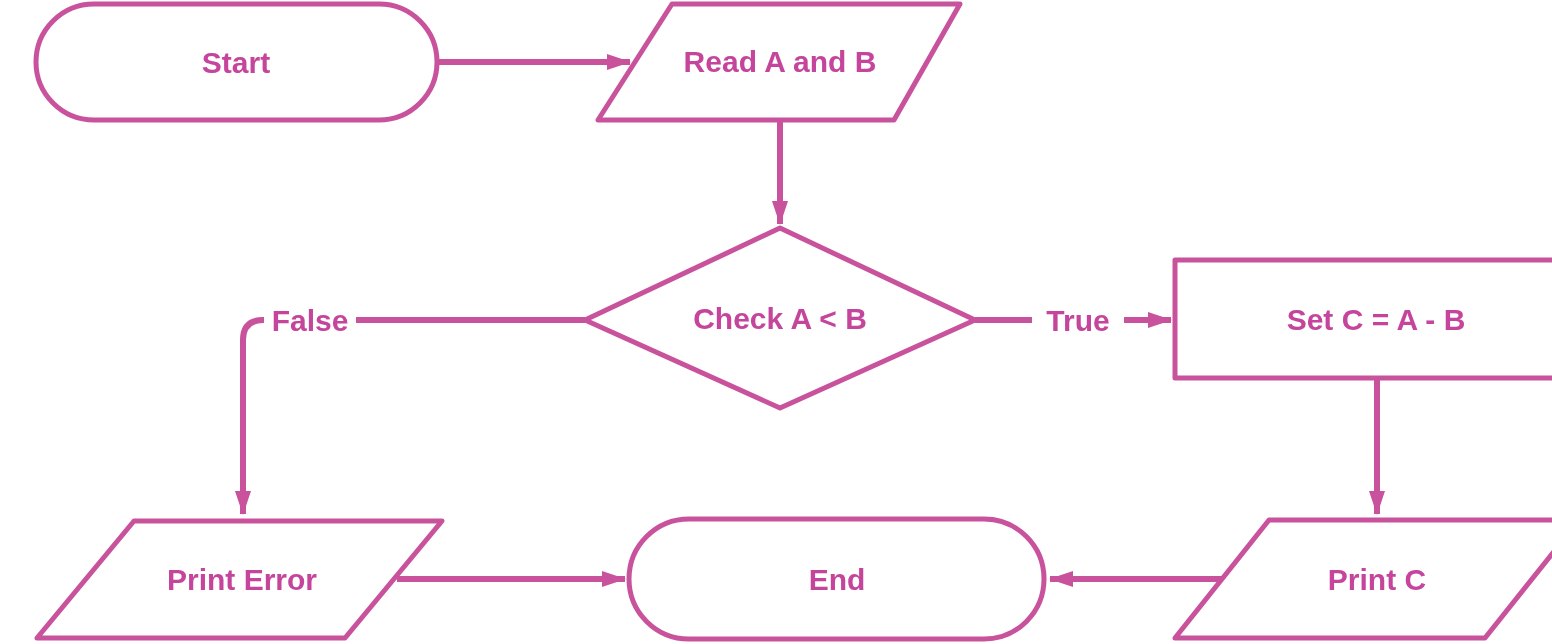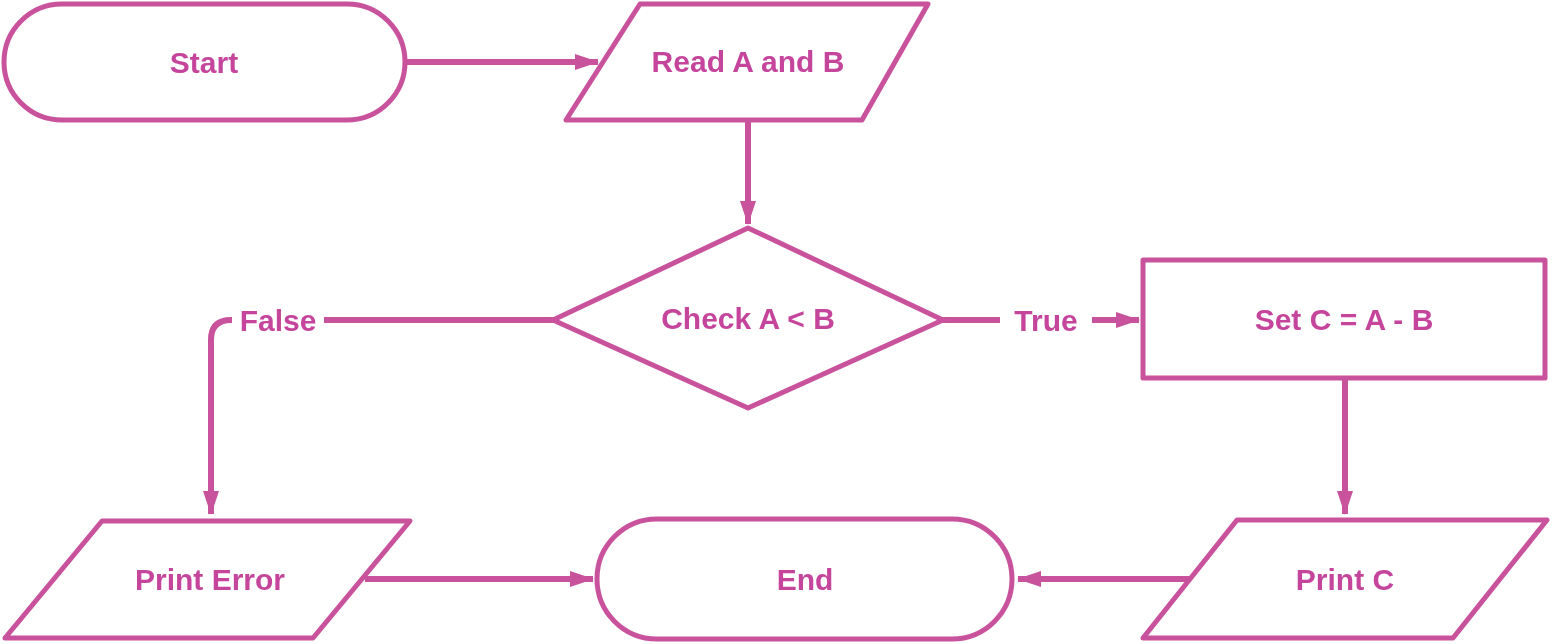--- a/index.html
+++ b/index.html
@@ -7,20 +7,21 @@
     padding: 0;
     background: #ffffff;
     width: 1552px;
     height: 644px;
     overflow: hidden;
   }
   .canvas-wrap {
     width: 1453px;
     height: 644px;
     position: relative;
+    padding-left: 32px;
   }
   svg text {
     font-family: "Liberation Sans", "DejaVu Sans", sans-serif;
     font-weight: 700;
     font-size: 30px;
     text-anchor: middle;
   }
   svg .node-shape {
     stroke-width: 5px;
     fill: none;

